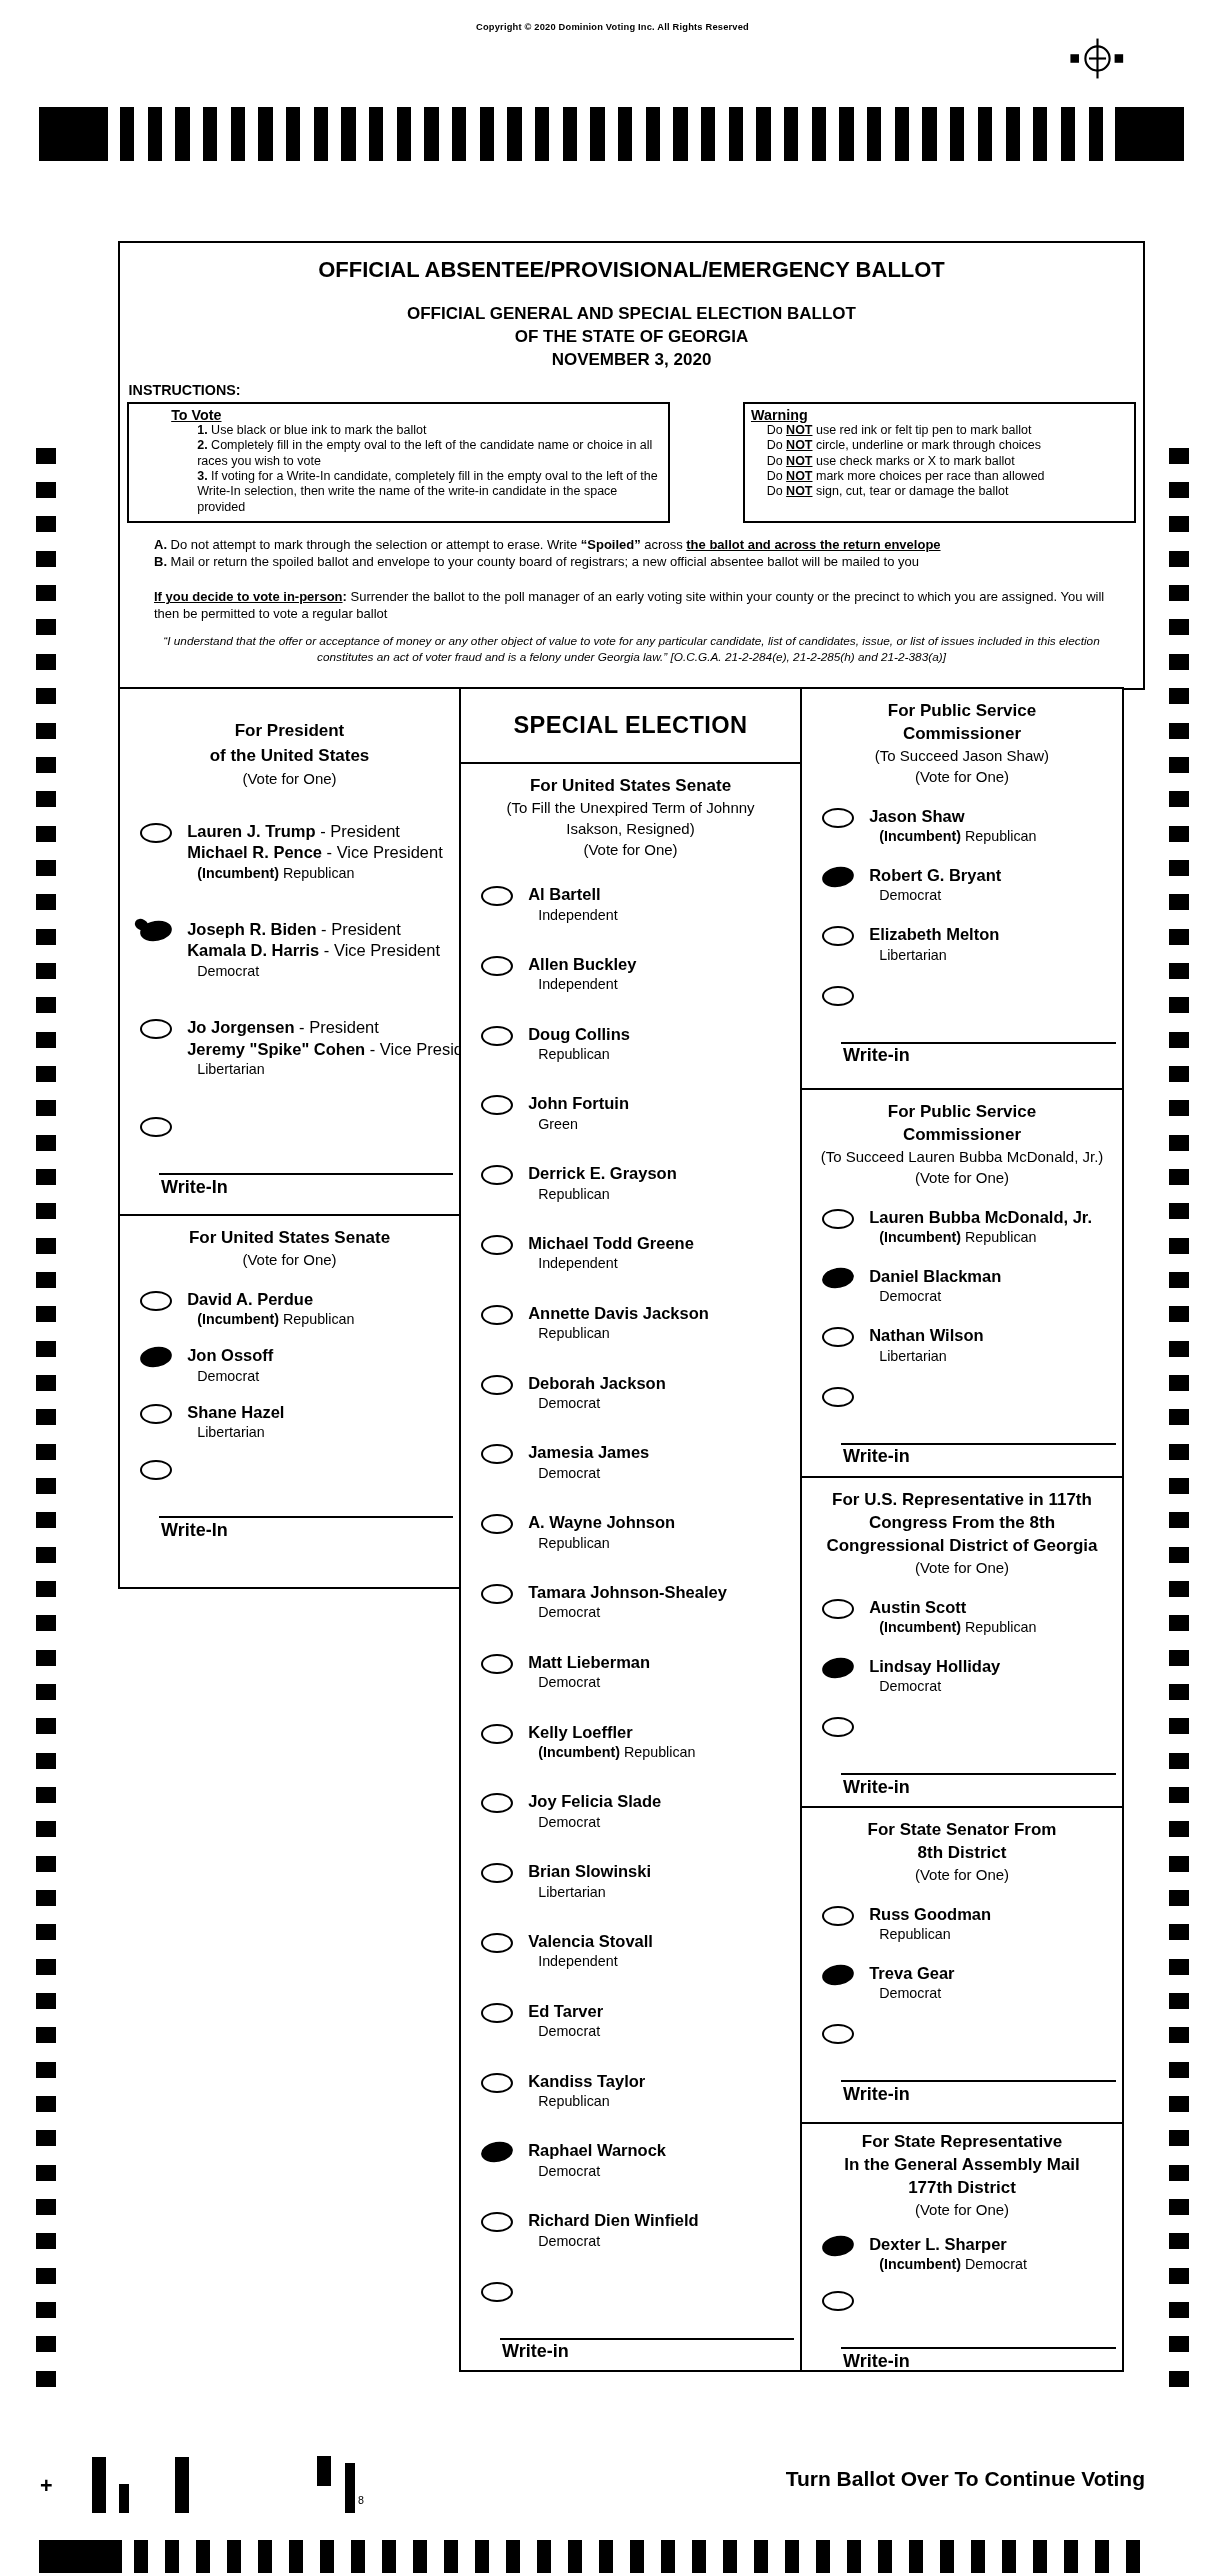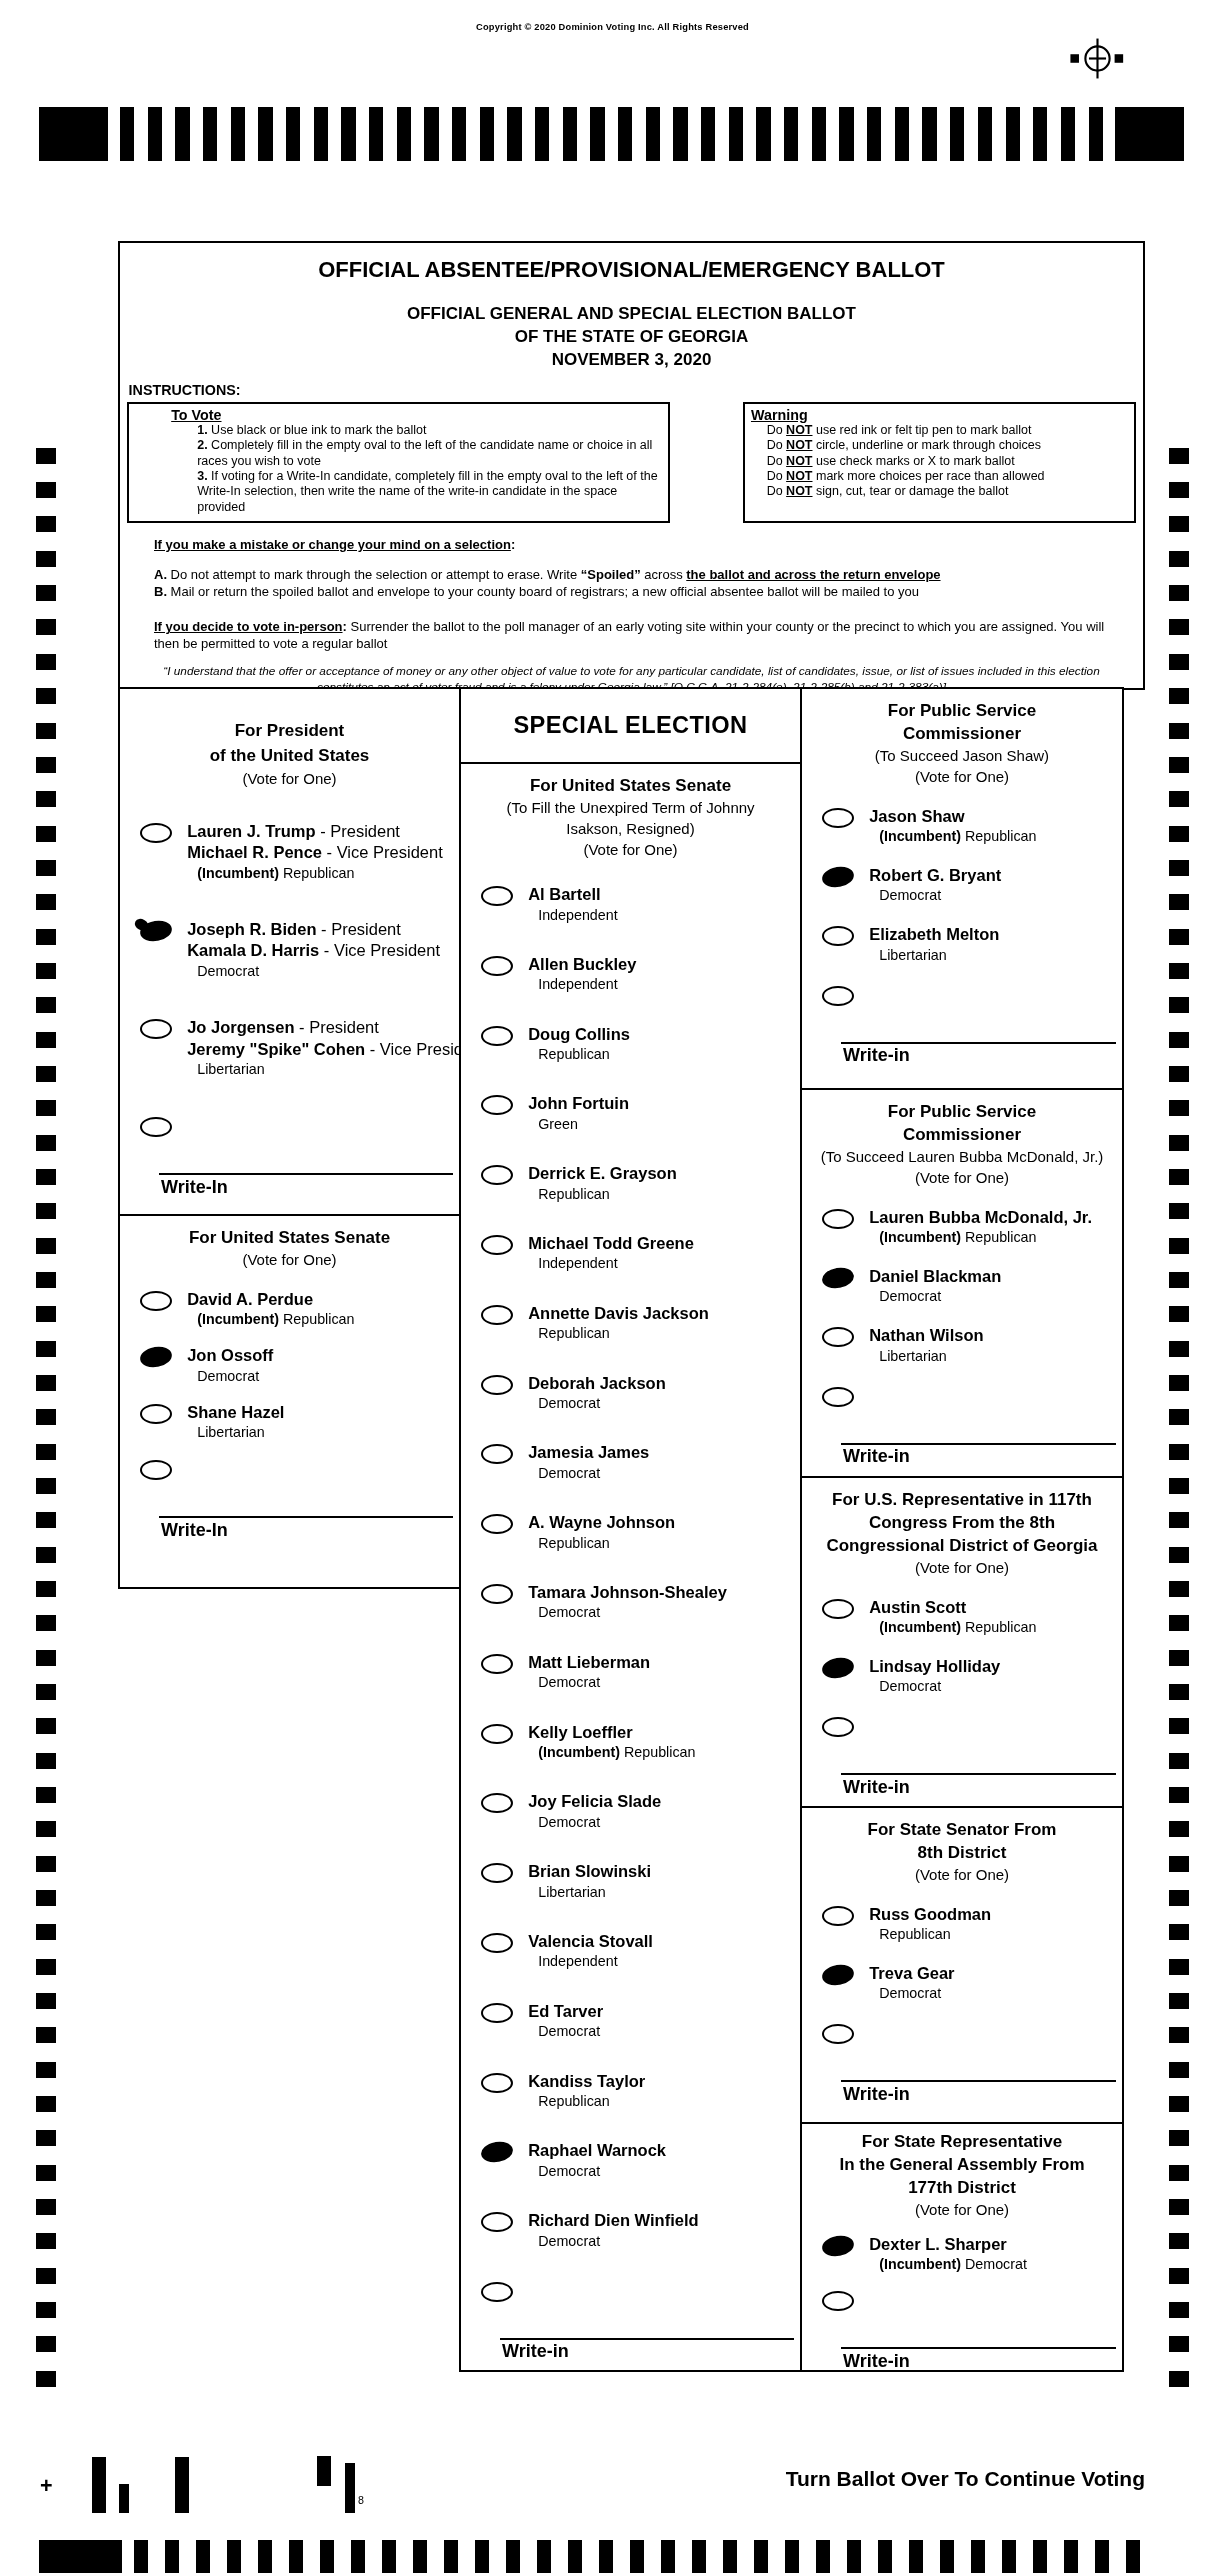--- a/index.html
+++ b/index.html
@@ -198,21 +198,20 @@
         <div id="warning-items">
             <div class="line"><span>Do </span><span class="b u">NOT</span><span> use red ink or felt tip pen to mark ballot</span></div>
             <div class="line"><span>Do </span><span class="b u">NOT</span><span> circle, underline or mark through choices</span></div>
             <div class="line"><span>Do </span><span class="b u">NOT</span><span> use check marks or X to mark ballot</span></div>
             <div class="line"><span>Do </span><span class="b u">NOT</span><span> mark more choices per race than allowed</span></div>
             <div class="line"><span>Do </span><span class="b u">NOT</span><span> sign, cut, tear or damage the ballot</span></div>
           </div>
       </div>
     </div>
     <div id="mistake">
-        <div class="heading"><span class="b u">If you make a mistake or change your mind on a selection</span><span class="b">:</span></div>
         <div class="para"><span class="b">A.</span><span> Do not attempt to mark through the selection or attempt to erase.  Write </span><span class="b">“Spoiled”</span><span> across </span><span class="b u">the ballot and across the return envelope</span></div>
         <div class="para"><span class="b">B.</span><span> Mail or return the spoiled ballot and envelope to your county board of registrars; a new official absentee ballot will be mailed to you</span></div>
         <div class="inperson"><span class="b u">If you decide to vote in-person</span><span class="b">:</span><span>  Surrender the ballot to the poll manager of an early voting site within your county or the precinct to which you are assigned.  You will then be permitted to vote a regular ballot</span></div>
       </div>
     <div id="felony">“I understand that the offer or acceptance of money or any other object of value to vote for any particular candidate, list of candidates, issue, or list of issues included in this election constitutes an act of voter fraud and is a felony under Georgia law.” [O.C.G.A. 21-2-284(e), 21-2-285(h) and 21-2-383(a)]</div>
   </div>
 
   <div id="col1" class="bcol">
       <section class="race race1">
         <div class="race-head">
@@ -557,21 +556,21 @@
         </div>
         <div class="writein">
           <div class="ovalbox"><span class="oval"></span></div>
           <div class="wi-rule"></div>
           <div class="wi-label">Write-in</div>
         </div>
       </section>
       <section class="race race5">
         <div class="race-head">
           <div class="race-title">For State Representative</div>
-          <div class="race-title">In the General Assembly From</div>
+          <div class="race-title">In the General Assembly Mail</div>
           <div class="race-title">177th District</div>
           <div class="race-sub">(Vote for One)</div>
         </div>
         <div class="cand">
           <div class="ovalbox"><span class="oval filled"></span></div>
           <div class="ctext">
             <div class="cname"><span class="b">Dexter L. Sharper</span></div>
             <div class="cparty"><span class="b">(Incumbent)</span><span> Democrat</span></div>
           </div>
         </div>

